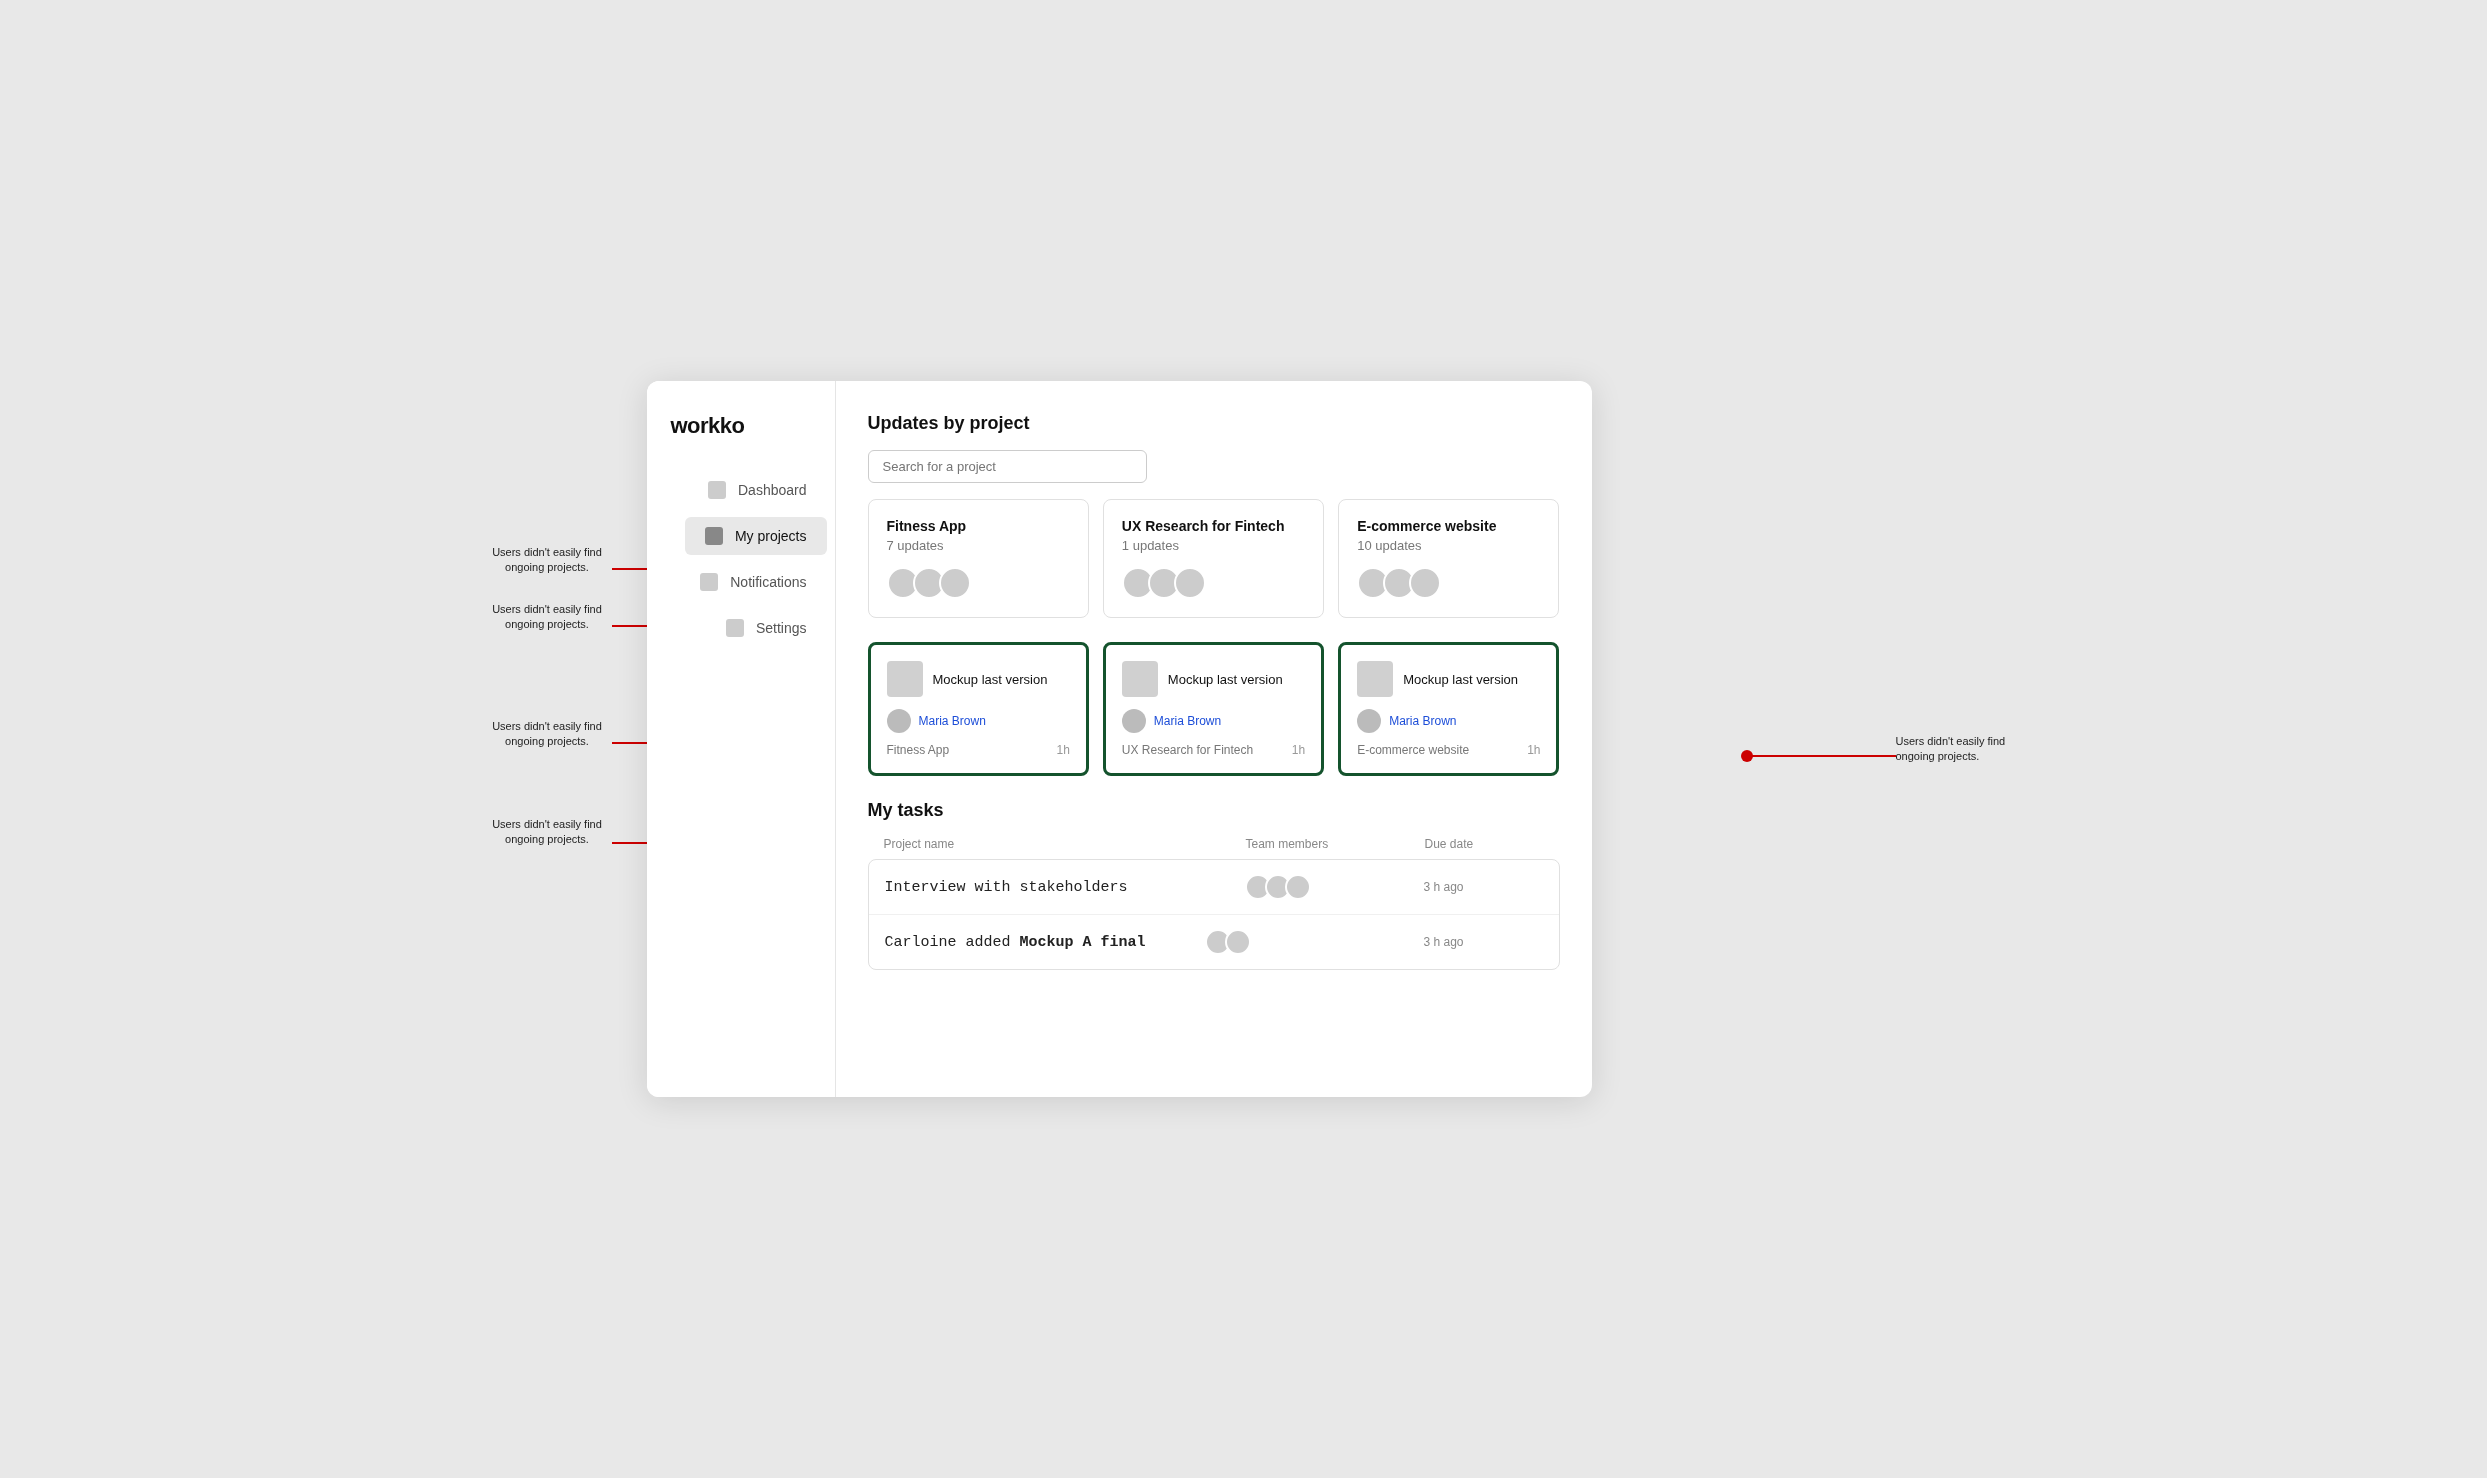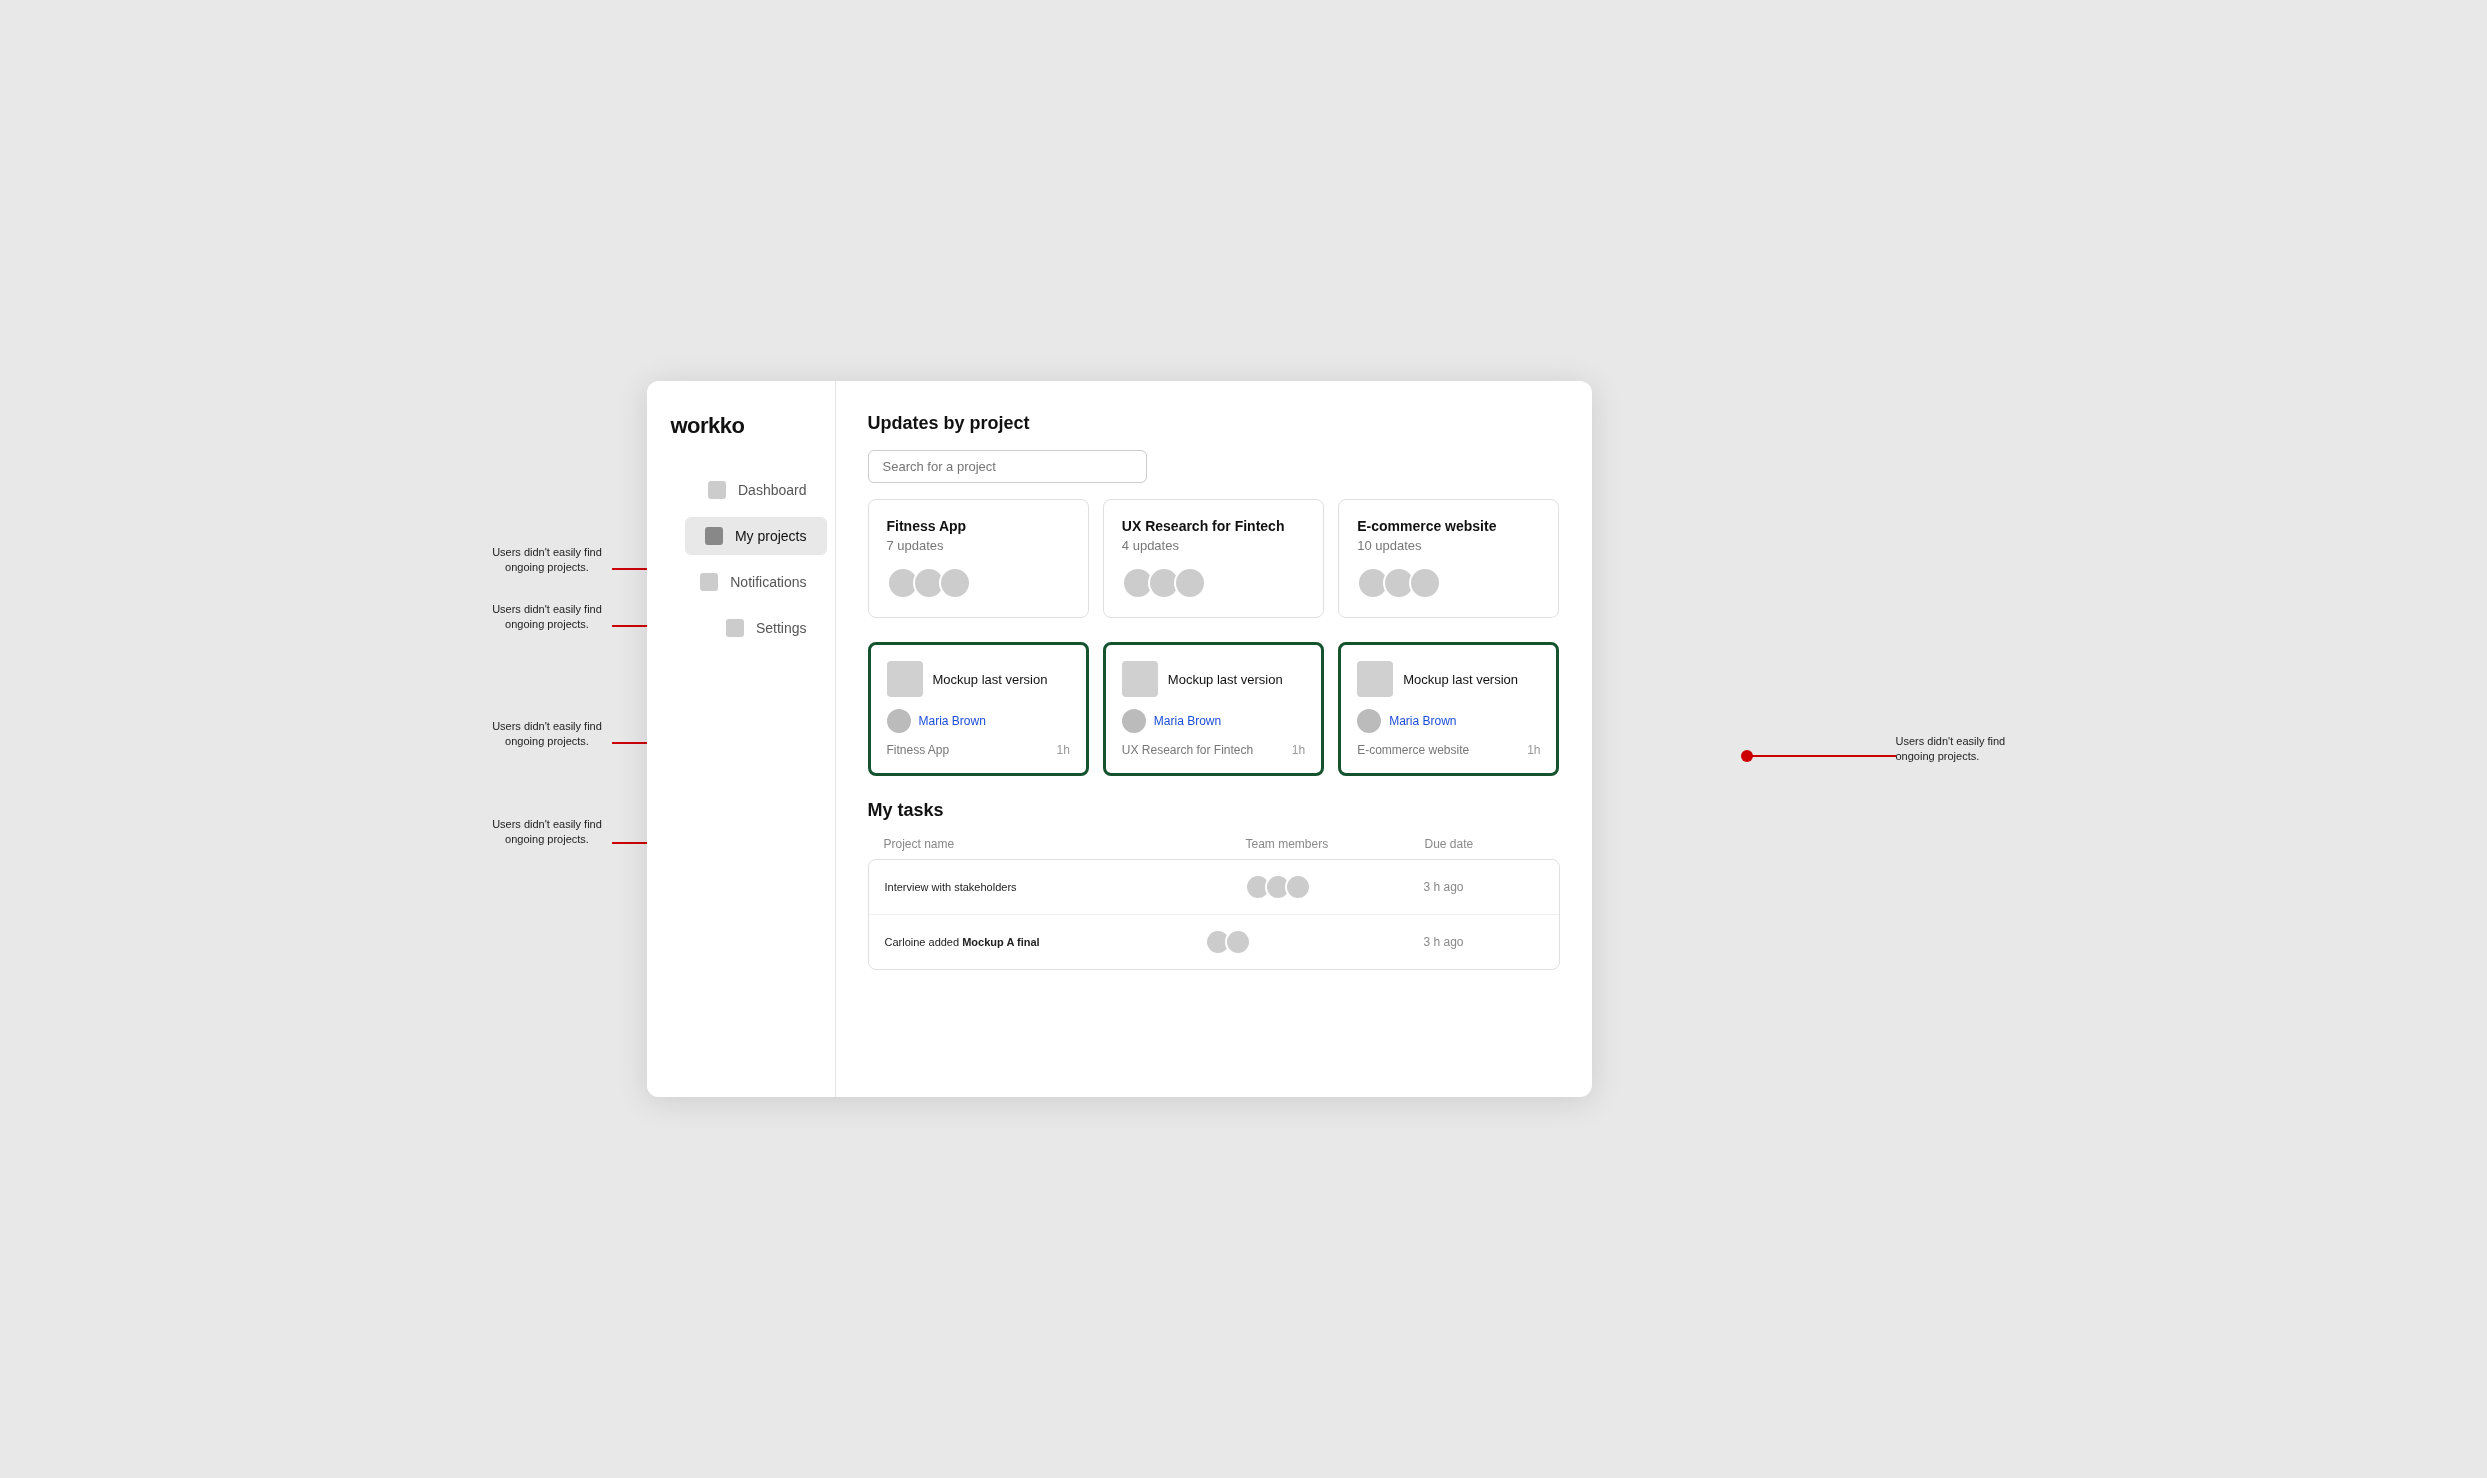--- a/index.html
+++ b/index.html
@@ -231,22 +231,23 @@
     }
     .task-row {
       display: grid;
       grid-template-columns: 1fr 179px 119px;
       padding: 14px 16px;
       border-bottom: 1px solid #f0f0f0;
       align-items: center;
     }
     .task-row:last-child { border-bottom: none; gap: 40px; }
     .task-name {
-      font-size: 11px;
+      font-size: 15px;
       color: #222;
+      font-family: Liberation Mono, monospace;
     }
     .task-name strong { font-weight: 700; }
     .task-time {
       font-size: 12px;
       color: #888;
     }
     .task-avatar-group {
       display: flex;
     }
     .task-avatar {
@@ -339,21 +340,21 @@
             <div class="project-card-updates">7 updates</div>
             <div class="avatar-group">
               <div class="avatar"></div>
               <div class="avatar"></div>
               <div class="avatar"></div>
             </div>
           </div>
 
           <div class="project-card">
             <div class="project-card-title">UX Research for Fintech</div>
-            <div class="project-card-updates">4 updates</div>
+            <div class="project-card-updates">1 updates</div>
             <div class="avatar-group">
               <div class="avatar"></div>
               <div class="avatar"></div>
               <div class="avatar"></div>
             </div>
           </div>
 
           <div class="project-card">
             <div class="project-card-title">E-commerce website</div>
             <div class="project-card-updates">10 updates</div>

